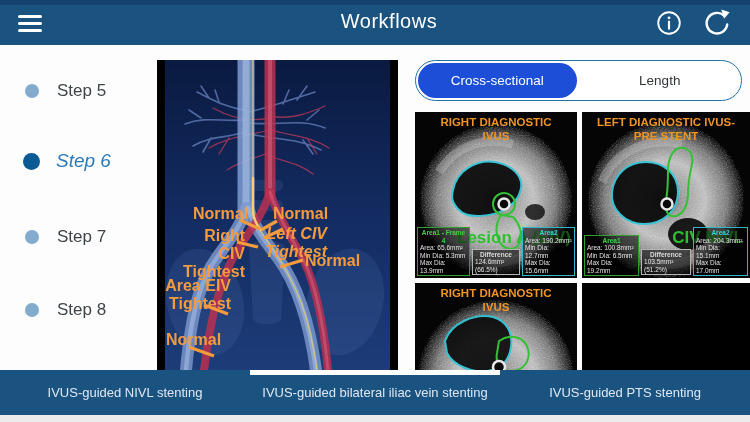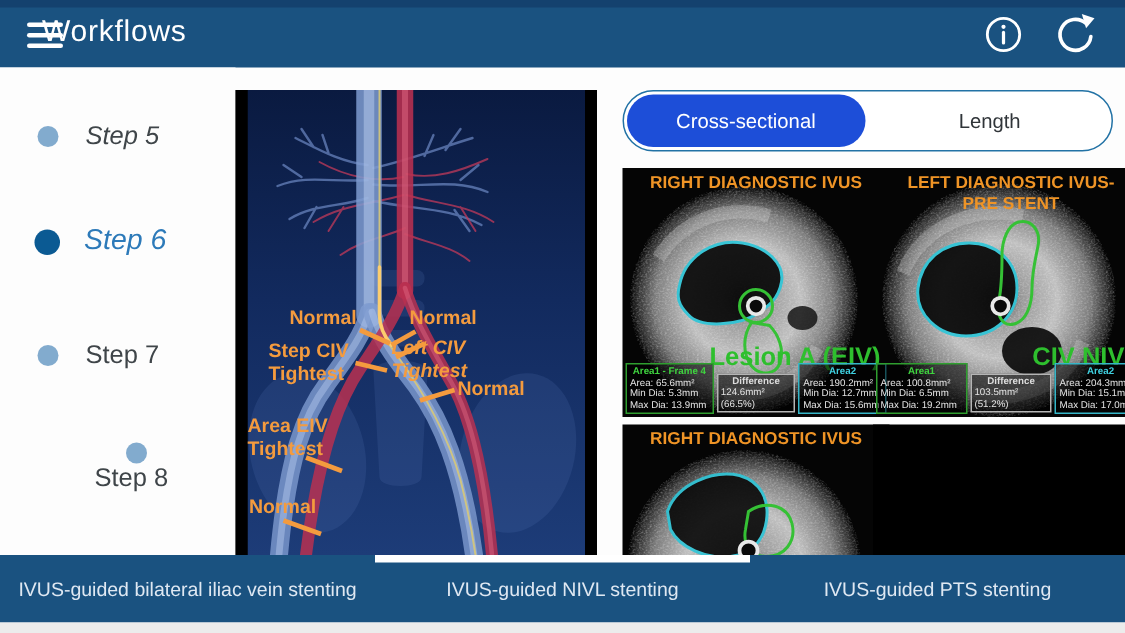--- a/index.html
+++ b/index.html
@@ -4,57 +4,57 @@
 <style>
   html,body{margin:0;padding:0;background:#ccc;}
   .screen{position:relative;width:750px;height:422px;background:#fdfdfd;overflow:hidden;
           font-family:"Liberation Sans",sans-serif;-webkit-font-smoothing:antialiased;}
 
   
   .topbar{position:absolute;left:0;top:0;width:750px;height:45px;background:#1a5280;}
   .topbar-shade{position:absolute;left:0;top:0;width:750px;height:5px;background:#14416e;}
   .hamburger{position:absolute;left:18px;top:11px;width:26px;height:22px;cursor:pointer;}
   .hamburger span{display:block;width:24px;height:3px;background:#fff;border-radius:2px;margin:4px 0;}
-  .app-title{position:absolute;left:0;right:0;top:10px;color:#fff;
+  .app-title{position:absolute;left:0;right:0;top:10px;text-align:center;color:#fff;
              font-size:20px;font-weight:400;letter-spacing:.5px;padding-left:28px;}
   .icon-btn{position:absolute;top:8px;width:30px;height:30px;cursor:pointer;}
   .icon-info{right:66px;} .icon-refresh{right:18px;}
 
   
   .sidebar{position:absolute;left:0;top:45px;width:157px;height:325px;background:#fdfdfd;}
   .step{position:absolute;left:0;width:157px;height:30px;display:flex;align-items:center;cursor:pointer;}
   .step .dot{width:14px;height:14px;border-radius:50%;background:#82abce;margin-left:25px;flex:0 0 auto;}
   .step .lbl{margin-left:18px;font-size:17px;color:#3f4549;}
   .step.active .dot{width:17px;height:17px;background:#0b5a93;margin-left:23px;}
   .step.active .lbl{color:#2d7ab9;font-size:19px;margin-left:16px;font-style:italic;}
-  .step-0{top:31px;font-style:italic;} .step-1{top:101px;} .step-2{top:177px;text-align:right;} .step-3{top:250px;flex-direction:column;}
+  .step-0{top:31px;} .step-1{top:101px;} .step-2{top:177px;text-align:right;} .step-3{top:250px;}
 
   
   .anatomy{position:absolute;left:157px;top:60px;width:241px;height:310px;background:#000;}
   .anatomy svg{position:absolute;left:0;top:0;}
-  .alabel{position:absolute;color:#f49b3e;font-size:13px;font-weight:bold;line-height:1.12;
-          text-align:left;white-space:pre-line;}
+  .alabel{position:absolute;color:#f49b3e;font-size:16px;font-weight:bold;line-height:1.12;
+          text-align:right;white-space:pre-line;}
   .al-1{left:36px;top:145px;width:48px;}
   .al-2{left:116px;top:145px;width:48px;}
   .al-3{left:22px;top:167px;width:66px;}
   .al-4{left:104px;top:165px;width:66px;font-style:italic;}
   .al-5{left:148px;top:192px;width:48px;}
   .al-6{left:8px;top:217px;width:66px;}
   .al-7{left:9px;top:271px;width:48px;}
 
   
   .rpanel{position:absolute;left:415px;top:45px;width:335px;height:325px;}
   .toggle{position:absolute;left:0;top:15px;width:327px;height:41px;border:1.5px solid #2272a5;
           border-radius:22px;background:#fff;display:flex;box-sizing:border-box;}
   .topt{flex:1;display:flex;align-items:center;justify-content:center;font-size:13.5px;
         color:#303539;border-radius:19px;margin:2px;cursor:pointer;}
   .topt.sel{background:#1d4ed8;color:#fff;}
 
   .grid{position:absolute;left:0;top:67px;width:335px;height:258px;}
-  .ivus{position:absolute;background:#050505;overflow:hidden;cursor:pointer;padding-left:16px;}
+  .ivus{position:absolute;background:#050505;overflow:hidden;cursor:pointer;}
   .iv-0{left:0;top:0;width:162px;height:166px;}
   .iv-1{left:167px;top:0;width:168px;height:166px;}
   .iv-2{left:0;top:171px;width:162px;height:87px;}
   .iv-3{left:167px;top:171px;width:168px;height:87px;background:#000;}
   .ivtitle{position:absolute;left:0;right:0;top:3px;text-align:center;color:#ef9426;
            font-weight:bold;font-size:11.5px;line-height:1.25;z-index:3;padding:0 14px;}
   .ivtag{position:absolute;right:6px;bottom:30px;color:#2ebf2e;font-size:17px;font-weight:bold;z-index:3;}
   .meas{position:absolute;left:2px;right:2px;bottom:2px;display:flex;gap:2px;align-items:flex-end;z-index:3;}
   .mbox{font-size:6.5px;line-height:1.15;color:#e4e4e4;padding:1px 2px;background:rgba(0,0,0,.55);}
   .mbox.g{border:1px solid #2f9e2f;width:56px;}
@@ -200,21 +200,21 @@
         <line x1="123" y1="207" x2="146" y2="200"></line>
         <line x1="47" y1="245" x2="71" y2="254"></line>
         <line x1="32" y1="287" x2="57" y2="296"></line>
       </g>
 
       <rect x="0" y="0" width="8" height="310" fill="#000"></rect>
       <rect x="233" y="0" width="8" height="310" fill="#000"></rect>
     </svg>
     <div class="alabel al-1">Normal</div>
     <div class="alabel al-2">Normal</div>
-    <div class="alabel al-3">Step CIV
+    <div class="alabel al-3">Right CIV
 Tightest</div>
     <div class="alabel al-4">Left CIV
 Tightest</div>
     <div class="alabel al-5">Normal</div>
     <div class="alabel al-6">Area EIV
 Tightest</div>
     <div class="alabel al-7">Normal</div>
   </div>
 
   <div class="rpanel">
@@ -308,19 +308,19 @@
         <div class="ivtitle">RIGHT DIAGNOSTIC IVUS</div>
       </div>
 
       <div class="ivus iv-3"></div>
 
     </div>
   </div>
 
   <div class="bottombar">
     <div class="bindicator"></div>
+    <div class="btab">IVUS-guided NIVL stenting</div>
     <div class="btab">IVUS-guided bilateral iliac vein stenting</div>
-    <div class="btab">IVUS-guided NIVL stenting</div>
     <div class="btab">IVUS-guided PTS stenting</div>
   </div>
   <div class="bottomstrip"></div>
 
 </div>
 
 </body></html>

